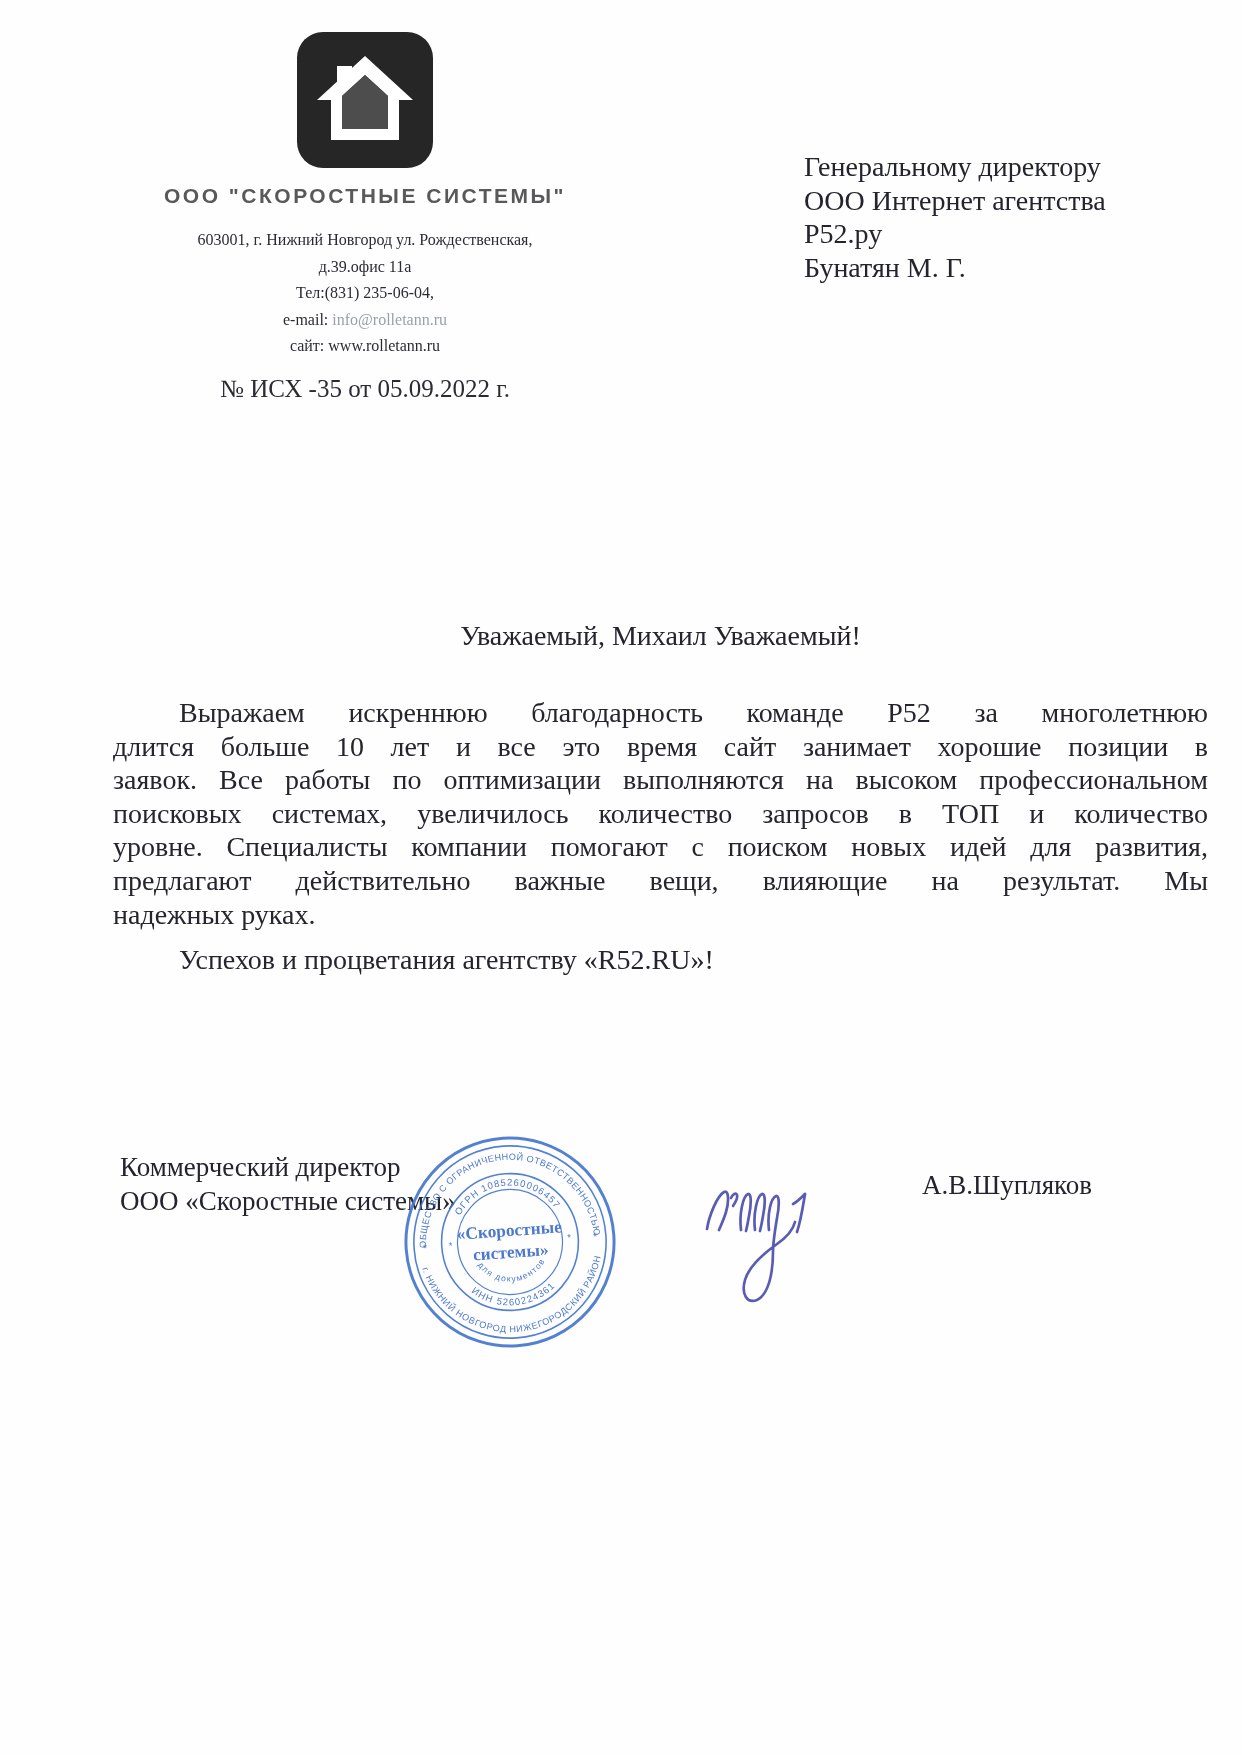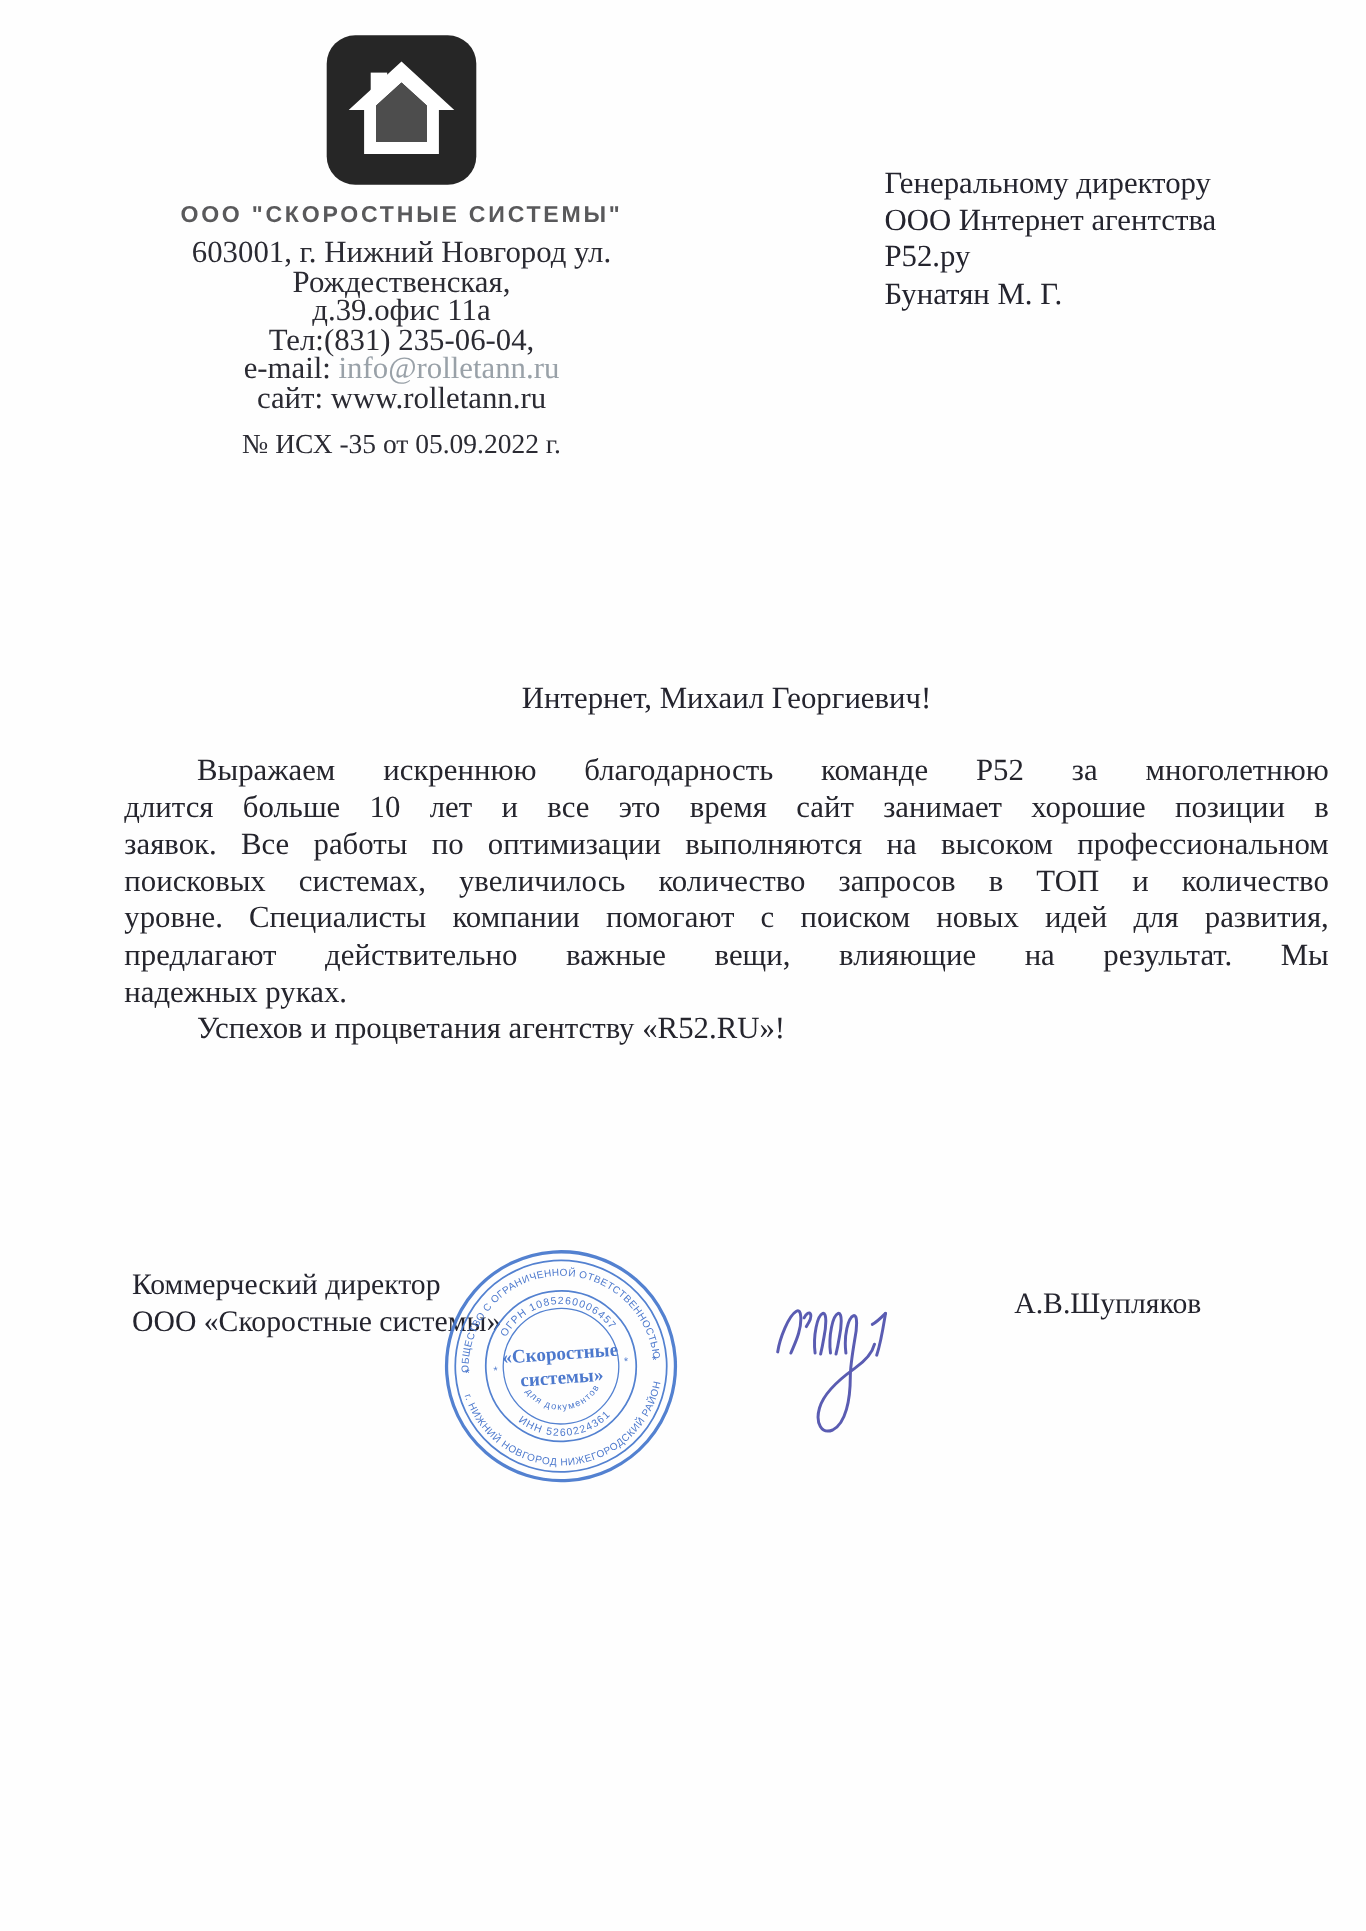--- a/index.html
+++ b/index.html
@@ -9,31 +9,31 @@
     font-family:"Liberation Serif", serif;color:#26262e;
   }
   
   .letterhead{position:absolute;left:105px;top:30px;width:520px;text-align:center;}
   .logo{width:140px;height:140px;margin:0 auto;display:block;}
   .company-name{
     margin-top:14px;
     font-family:"Liberation Sans", sans-serif;font-weight:bold;
     font-size:21px;letter-spacing:2.5px;color:#59595b;white-space:nowrap;
   }
-  .addr{margin-top:9px;font-size:28px;line-height:26.5px;color:#2b2b33;}
+  .addr{margin-top:19px;font-size:16px;line-height:26.5px;color:#2b2b33;}
   .addr .muted{color:#99a1a8;}
   .ref-number{margin-top:15px;font-size:25px;color:#2b2b33;}
   
   .recipient{position:absolute;left:804px;top:150px;font-size:28px;line-height:33.5px;color:#24242e;}
   
   .salutation{position:absolute;left:113px;top:620px;width:1095px;text-align:center;font-size:28px;color:#24242e;}
   .body-block{position:absolute;left:113px;top:684px;width:1095px;font-size:28px;color:#25252d;}
   .body-line{height:33.6px;line-height:33.6px;white-space:nowrap;}
   .body-line.jf{white-space:normal;text-align:justify;text-align-last:justify;}
-  .body-line.ind{text-indent:66px;}
+  .body-line.ind{text-indent:66px;margin-top:12px;}
   
   .signoff{position:absolute;left:120px;top:1150px;font-size:27px;line-height:34px;color:#24242e;}
   .signer-name{position:absolute;left:922px;top:1170px;font-size:27px;color:#24242e;}
   .stamp{position:absolute;left:401px;top:1133px;width:218px;height:218px;opacity:.92;}
   .signature{position:absolute;left:693px;top:1172px;width:150px;height:150px;opacity:.95;}
 </style>
 </head>
 <body>
 
 <div class="page">
@@ -57,21 +57,21 @@
     <div class="ref-number">№ ИСХ -35 от 05.09.2022 г.</div>
   </div>
 
   <div class="recipient">
     <div>Генеральному директору</div>
     <div>ООО Интернет агентства</div>
     <div>Р52.ру</div>
     <div>Бунатян М. Г.</div>
   </div>
 
-  <div class="salutation">Интернет, Михаил Георгиевич!</div>
+  <div class="salutation">Уважаемый, Михаил Уважаемый!</div>
 
   <div class="body-block">
     <div class="body-line jf ind">Выражаем искреннюю благодарность команде Р52 за многолетнюю</div>
     <div class="body-line jf">длится больше 10 лет и все это время сайт занимает хорошие позиции в</div>
     <div class="body-line jf">заявок. Все работы по оптимизации выполняются на высоком профессиональном</div>
     <div class="body-line jf">поисковых системах, увеличилось количество запросов в ТОП и количество</div>
     <div class="body-line jf">уровне. Специалисты компании помогают с поиском новых идей для развития,</div>
     <div class="body-line jf">предлагают действительно важные вещи, влияющие на результат. Мы</div>
     <div class="body-line">надежных руках.</div>
     <div class="body-line ind">Успехов и процветания агентству «R52.RU»!</div>

